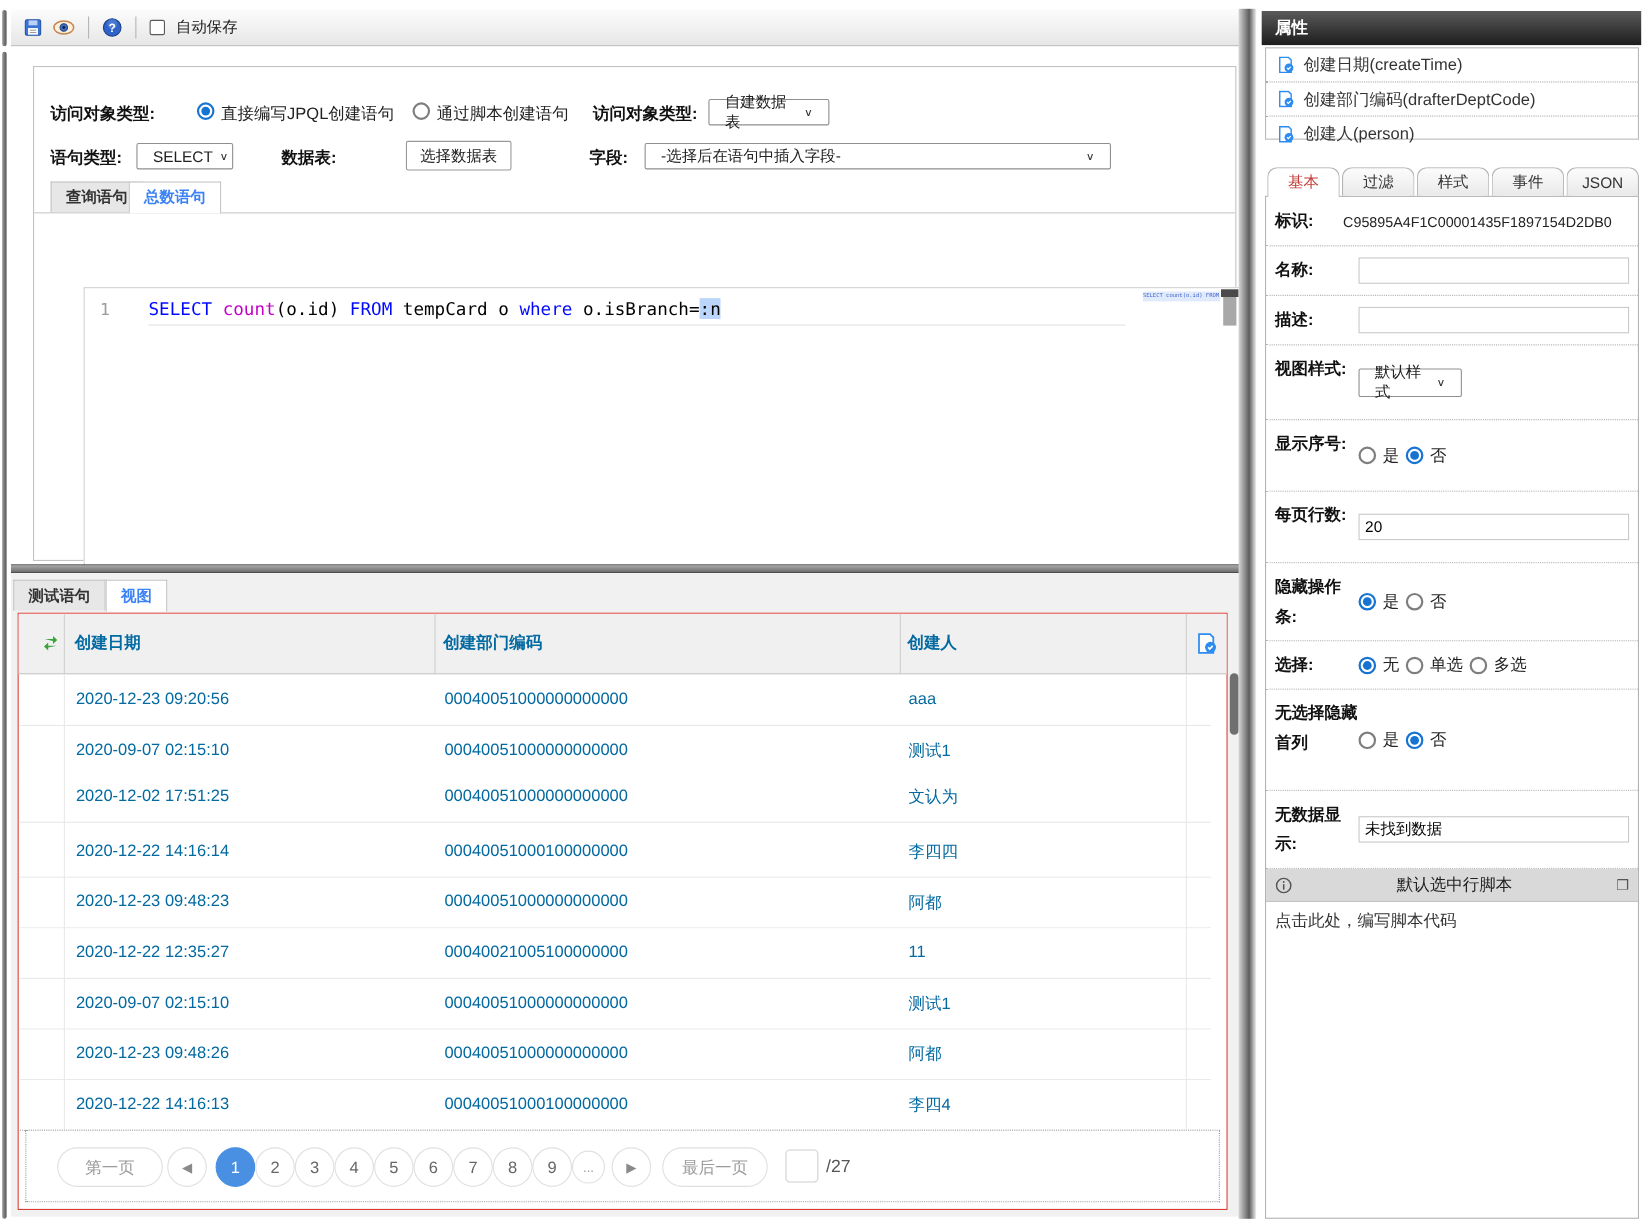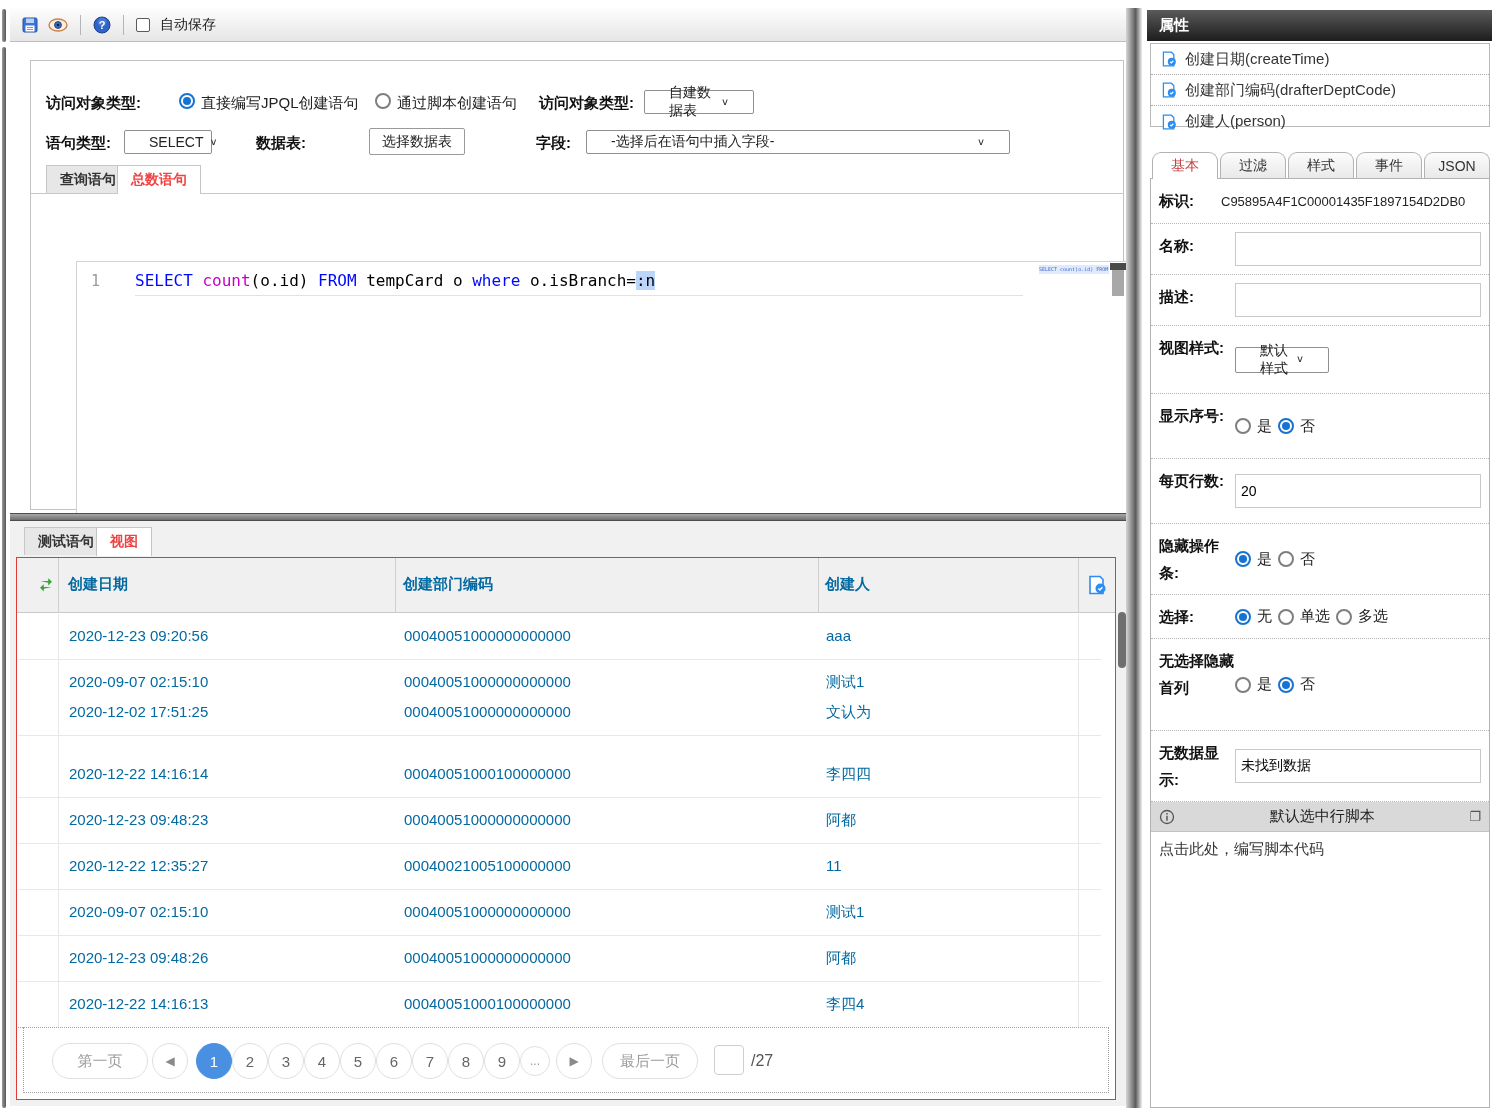--- a/index.html
+++ b/index.html
@@ -12,25 +12,25 @@
 .tsep{width:1px;height:20px;background:#b5b5b5;margin:0 2px}
 .checkbox{width:14px;height:14px;border:1px solid #5a5a5a;background:#fff;display:inline-block;border-radius:2px}
 
 .grip{width:4px;background:linear-gradient(90deg,#9a9a9a,#565656);border-radius:2px}
 
 #builder{left:30px;top:60px;width:1094px;height:450px;background:#fff;border:1px solid #c3c3c3}
 .flabel-inline{font-weight:bold;font-size:15px;color:#111}
 .radio{display:inline-block;width:16px;height:16px;border-radius:50%;border:2px solid #7e7e7e;background:#fff;flex:none}
 .radio.checked{border-color:#1673d2;position:relative}
 .radio.checked::after{content:"";position:absolute;left:2px;top:2px;width:8px;height:8px;border-radius:50%;background:#1673d2}
-.sel{border:1px solid #8f8f8f;background:#fff;display:flex;align-items:center;justify-content:space-between;padding:0 24px;font-size:14px;color:#222;border-radius:2px;height:24px}
+.sel{border:1px solid #8f8f8f;background:#fff;display:flex;align-items:center;justify-content:space-between;padding:0 14px;font-size:14px;color:#222;border-radius:2px;height:24px}
 .chev{font-size:11px;color:#333;margin-left:6px;transform:scaleY(.85)}
 .btn{border:1px solid #9a9a9a;background:#fff;border-radius:2px;font-size:14px;color:#222;display:flex;align-items:center;justify-content:center}
 .etab{position:absolute;height:28px;padding:0 13px;display:flex;align-items:center;font-size:14px;font-weight:bold;border:1px solid #c6c6c6;border-bottom:none;background:#e7e7e7;color:#333}
-.etab.active{background:#fff;color:#ef4444;height:29px;z-index:3}
+.etab.active{background:#fff;color:#3b82f6;height:29px;z-index:3}
 
 #editor{left:45px;top:200px;width:1060px;height:305px;background:#fff;border:1px solid #d2d2d2;font-family:"DejaVu Sans Mono","Liberation Mono",monospace;font-size:16px}
 .tok-keyword{color:#0008ff}
 .tok-builtin{color:#c500c5}
 .tok-plain{color:#000}
 .tok-param{color:#000;background:#bcd6fb}
 
 #hsplit{left:10px;top:513px;width:1117px;height:8px;background:linear-gradient(#a8a8a8,#6e6e6e);border-top:1px solid #4d4d4d;border-bottom:1px solid #4d4d4d}
 #vsplit{left:1126px;top:8px;width:16px;height:1100px;background:linear-gradient(90deg,#d6d6d6,#8f8f8f 35%,#5c5c5c 60%,#efefef)}
 
@@ -49,21 +49,21 @@
 #propHeader{left:1147px;top:10px;width:345px;height:31px;background:linear-gradient(#5a5a5a,#1d1d1d);color:#fff;font-weight:bold;font-size:15px;display:flex;align-items:center;padding-left:12px}
 #fieldList{left:1150px;top:43px;width:340px;height:84px;background:#fff;border:1px solid #b9b9b9}
 .fitem{display:flex;align-items:center;gap:8px;height:31px;padding-left:10px;border-bottom:1px dotted #a9a9a9;font-size:15px;color:#333}
 .fitem:last-child{border-bottom:none}
 .rtab{position:absolute;top:152px;height:26px;width:66px;border:1px solid #b3b3b3;border-bottom:none;border-radius:9px 9px 0 0;background:linear-gradient(#fcfcfc,#e9e9e9);display:flex;align-items:center;justify-content:center;font-size:14px;color:#333;z-index:1}
 .rtab.active{background:#fff;color:#c23b36;height:27px;z-index:2}
 #basicPanel{left:1150px;top:178px;width:340px;height:930px;background:#fff;border:1px solid #b3b3b3}
 .frow{position:relative;display:flex;border-bottom:1px dotted #b5b5b5;padding:8px 8px 8px 8px;font-size:15px;color:#222}
 .frow .flabel{width:76px;font-weight:bold;line-height:1.8;flex:none;color:#111}
 .frow .fctrl{flex:1;display:flex;align-items:center;gap:6px;flex-wrap:wrap}
-.tinput{height:24px;border:1px solid #c9c9c9;background:#fff;width:100%;font-size:14px;padding:16px 5px;font-family:"Liberation Sans",sans-serif}
+.tinput{height:24px;border:1px solid #c9c9c9;background:#fff;width:100%;font-size:14px;padding:4px 5px;font-family:"Liberation Sans",sans-serif}
 .rgroup{display:flex;align-items:center;gap:6px;font-size:15px;color:#222}
 #scriptBar{display:flex;align-items:center;height:30px;background:#d9d9d9;border-bottom:1px solid #c2c2c2;padding:0 8px;font-size:15px;color:#222}
 .icon16{width:16px;height:16px;flex:none}
 </style>
 </head>
 <body>
 
 <div id="app">
 
   <div class="abs grip" style="left:2px;top:9px;height:33px"></div>
@@ -130,21 +130,21 @@
 
       <div class="abs" style="left:962px;top:3px;width:70px;height:9px;overflow:hidden;font-size:5px;color:#4466cc;background:#dfeafc;line-height:9px">SELECT count(o.id) FROM tempCard o where o.isBranch=:n</div>
       <div class="abs" style="left:1033px;top:1px;width:16px;height:7px;background:#4a4a4a"></div>
       <div class="abs" style="left:1035px;top:8px;width:12px;height:26px;background:#a8a8a8"></div>
     </div>
   </div>
 
   <div class="abs" id="hsplit"></div>
 
   <div class="abs" style="left:10px;top:521px;width:1117px;height:585px;background:#f1f1f1">
-    <div class="etab" style="left:14px;top:6px">测试语句</div>
+    <div class="etab" style="left:2px;top:6px">测试语句</div>
     <div class="etab active" style="left:86px;top:6px">视图</div>
   </div>
 
   <div class="abs" id="view">
 
     <div class="abs" style="left:0;top:0;width:1098px;height:55px;background:#f0f0f0;border-bottom:1px solid #c9c9c9">
       <svg class="abs icon16" style="left:21px;top:19px" viewBox="0 0 16 16">
           <path d="M2.5 6.2 L10.2 6.2 L10.2 3.4 L14 7 L10.2 10.6 L10.2 7.9" fill="#3aa33a" transform="translate(0,-2.2)"></path>
           <path d="M13.5 9.8 L5.8 9.8 L5.8 7 L2 10.6 L5.8 14.2 L5.8 11.5" fill="#3aa33a" transform="translate(0,0.2)"></path>
         </svg>
@@ -165,21 +165,21 @@
     <div class="trow" style="top:56px">
         <span class="tcell c-date">2020-12-23 09:20:56</span>
         <span class="tcell c-code">00040051000000000000</span>
         <span class="tcell c-person">aaa</span>
       </div>
     <div class="trow" style="top:102px">
         <span class="tcell c-date">2020-09-07 02:15:10</span>
         <span class="tcell c-code">00040051000000000000</span>
         <span class="tcell c-person">测试1</span>
       </div>
-    <div class="trow" style="top:132px">
+    <div class="trow" style="top:144px">
         <span class="tcell c-date">2020-12-02 17:51:25</span>
         <span class="tcell c-code">00040051000000000000</span>
         <span class="tcell c-person">文认为</span>
       </div>
     <div class="trow" style="top:194px">
         <span class="tcell c-date">2020-12-22 14:16:14</span>
         <span class="tcell c-code">00040051000100000000</span>
         <span class="tcell c-person">李四四</span>
       </div>
     <div class="trow" style="top:240px">

